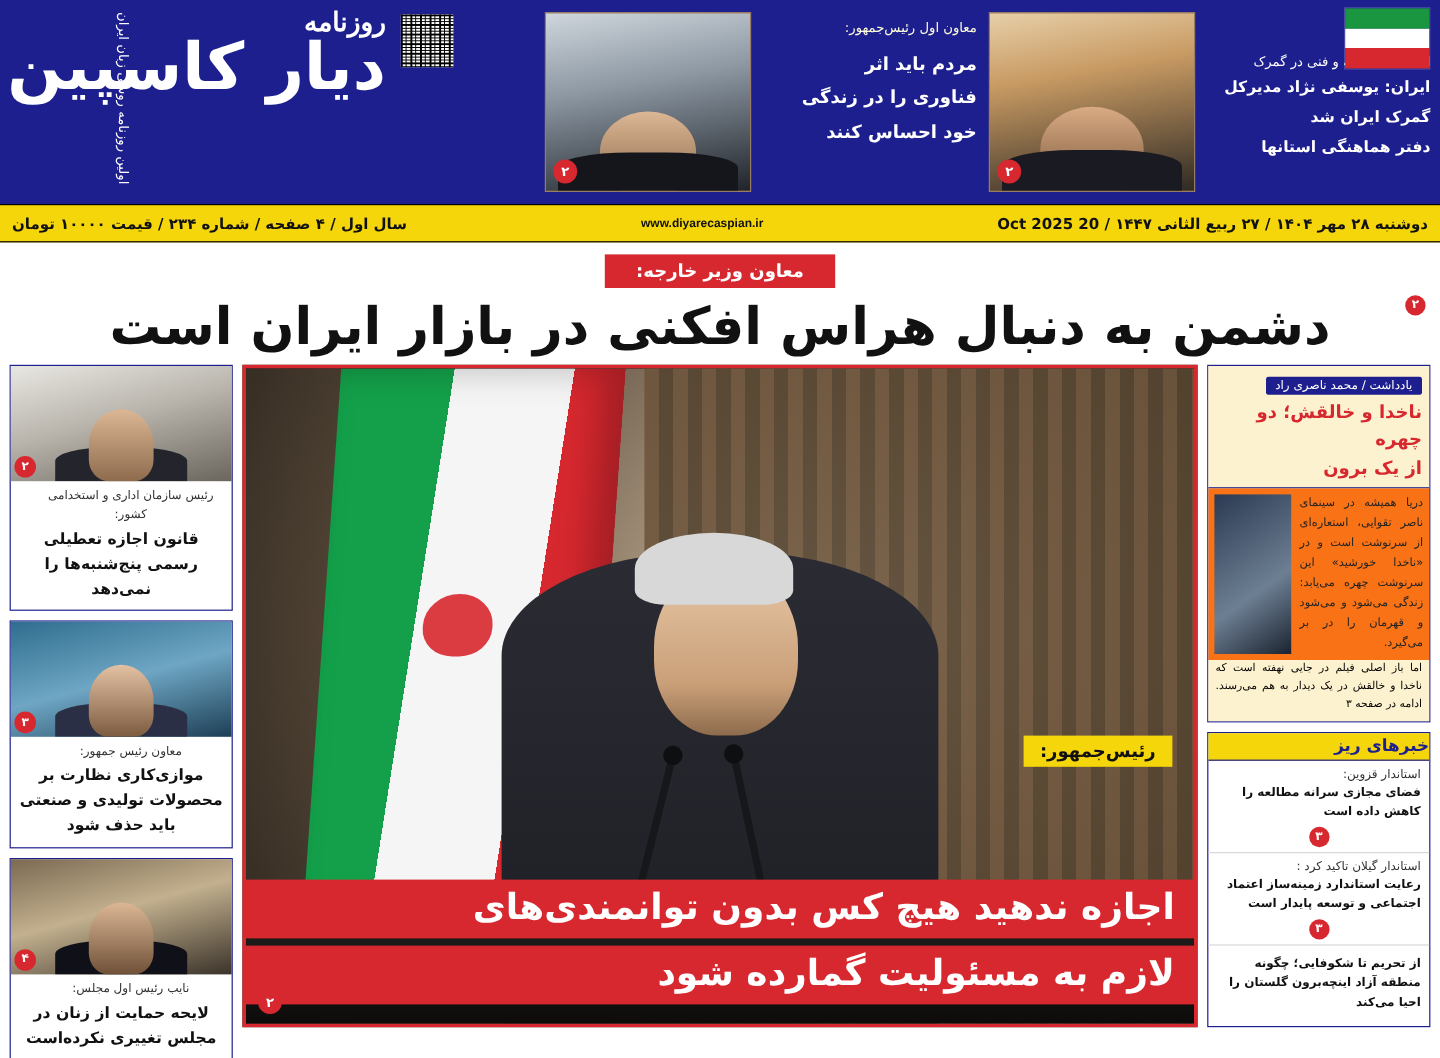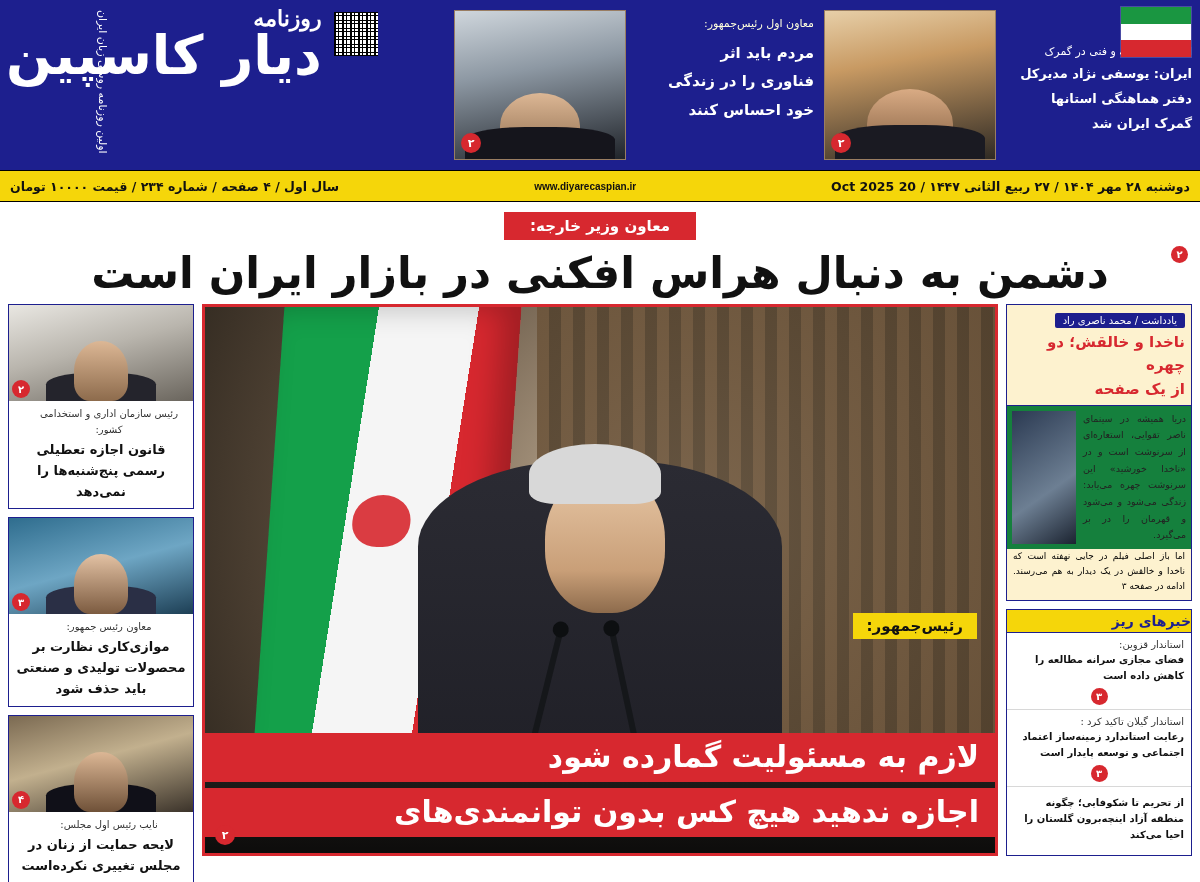--- a/index.html
+++ b/index.html
@@ -125,21 +125,21 @@
   .box-head {
     background: #fdf2cf; border-bottom: 1px solid #1d1f8e;
     padding: 4px 6px; direction: rtl; text-align: right;
   }
   .tagpill {
     display: inline-block; background: #1d1f8e; color: #fff;
     font-size: 10px; padding: 2px 8px; border-radius: 2px; margin-bottom: 3px;
   }
   .box-title { font-size: 15px; font-weight: bold; color: #111; direction: rtl; line-height: 1.55; }
   .box-title.red { color: #d7282f; }
-  .opinion-body { display: flex; direction: rtl; padding: 5px; gap: 7px; background:#15803d; flex:1; }
+  .opinion-body { display: flex; direction: rtl; padding: 5px; gap: 7px; background:#f97316; flex:1; }
   .opinion-text { font-size: 9.5px; line-height: 1.75; text-align: justify; direction: rtl; color: #222; flex: 1; }
   .opinion-img { width: 64px; background: linear-gradient(145deg,#2b3a52,#6d7f93 60%,#1b2330); }
   .opinion-note { font-size: 9px; direction: rtl; padding: 0 6px 5px 6px; text-align: justify; line-height:1.7; background:#fdf2cf;}
 
   .news-head {
     background: #f5d60a; color: #1d1f8e; font-weight: bold;
     text-align: right; font-size: 14px; padding: 3px 0; direction: rtl;
     border-bottom: 1.5px solid #1d1f8e;
   }
   .news-item { padding: 6px 7px 4px 7px; direction: rtl; text-align: right; border-bottom: 1px solid #d8d8d8; }
@@ -261,22 +261,22 @@
 
   <div class="mast-left">
     <div class="flag-block">
       <div class="fg"></div>
         <div class="fw"></div>
         <div class="fr"></div>
     </div>
     <div class="mast-left-text">
       <div class="small">انتصابی شایسته و فنی در گمرک</div>
       <div>ایران: یوسفی نژاد مدیرکل</div>
+      <div>گمرک ایران شد</div>
       <div>دفتر هماهنگی استانها</div>
-      <div>گمرک ایران شد</div>
     </div>
   </div>
 
   <div class="mast-photo portrait-a">
     <div style="position:absolute;inset:0;background:linear-gradient(170deg,#e7cfa8 0%,#c89a63 35%,#2f2a24 100%)"></div>
     <div style="position:absolute;bottom:0;left:50%;transform:translateX(-50%);width:86px;height:70px;border-radius:50% 50% 26% 26%;background:linear-gradient(180deg,#d9ab84,#7d5a3d)"></div>
     <div style="position:absolute;bottom:0;left:50%;transform:translateX(-50%);width:150px;height:34px;border-radius:40% 40% 0 0;background:#1a1a22"></div>
     <div class="pagebadge">۲</div>
   </div>
 
@@ -319,21 +319,21 @@
 </div>
 
 <div class="content">
 
   <div class="col-right">
 
     <div class="box">
       <div class="box-head">
         <span class="tagpill">یادداشت / محمد ناصری راد</span>
         <div class="box-title red">ناخدا و خالقش؛ دو چهره</div>
-        <div class="box-title red">از یک صفحه</div>
+        <div class="box-title red">از یک برون</div>
       </div>
       <div class="opinion-body">
         <div class="opinion-text">دریا همیشه در سینمای ناصر تقوایی، استعاره‌ای از سرنوشت است و در «ناخدا خورشید» این سرنوشت چهره می‌یابد: زندگی می‌شود و می‌شود و قهرمان را در بر می‌گیرد.</div>
         <div class="opinion-img"></div>
       </div>
       <div class="opinion-note">اما باز اصلی فیلم در جایی نهفته است که ناخدا و خالقش در یک دیدار به هم می‌رسند. ادامه در صفحه ۳</div>
     </div>
 
     <div class="box" style="flex:1">
       <div class="news-head">خبرهای ریز</div>
@@ -368,22 +368,22 @@
       <div class="photo-flag"></div>
       <div class="photo-person"></div>
       <div class="photo-head"></div>
       <div class="photo-hair"></div>
       <div class="mic mic1"></div>
       <div class="mic mic2"></div>
       <div class="photo-desk"></div>
     </div>
     <div class="speaker-tag">رئیس‌جمهور:</div>
     <div class="overlay-head">
+      <span class="overlay-line">اجازه ندهید هیچ کس بدون توانمندی‌های</span>
       <span class="overlay-line">لازم به مسئولیت گمارده شود</span>
-      <span class="overlay-line">اجازه ندهید هیچ کس بدون توانمندی‌های</span>
     </div>
     <div class="photo-badge">۲</div>
   </div>
 
   <div class="col-left">
 
     <div class="card">
       <div class="card-img img-a">
         <div class="body-shape"></div>
           <div class="head-shape"></div>

